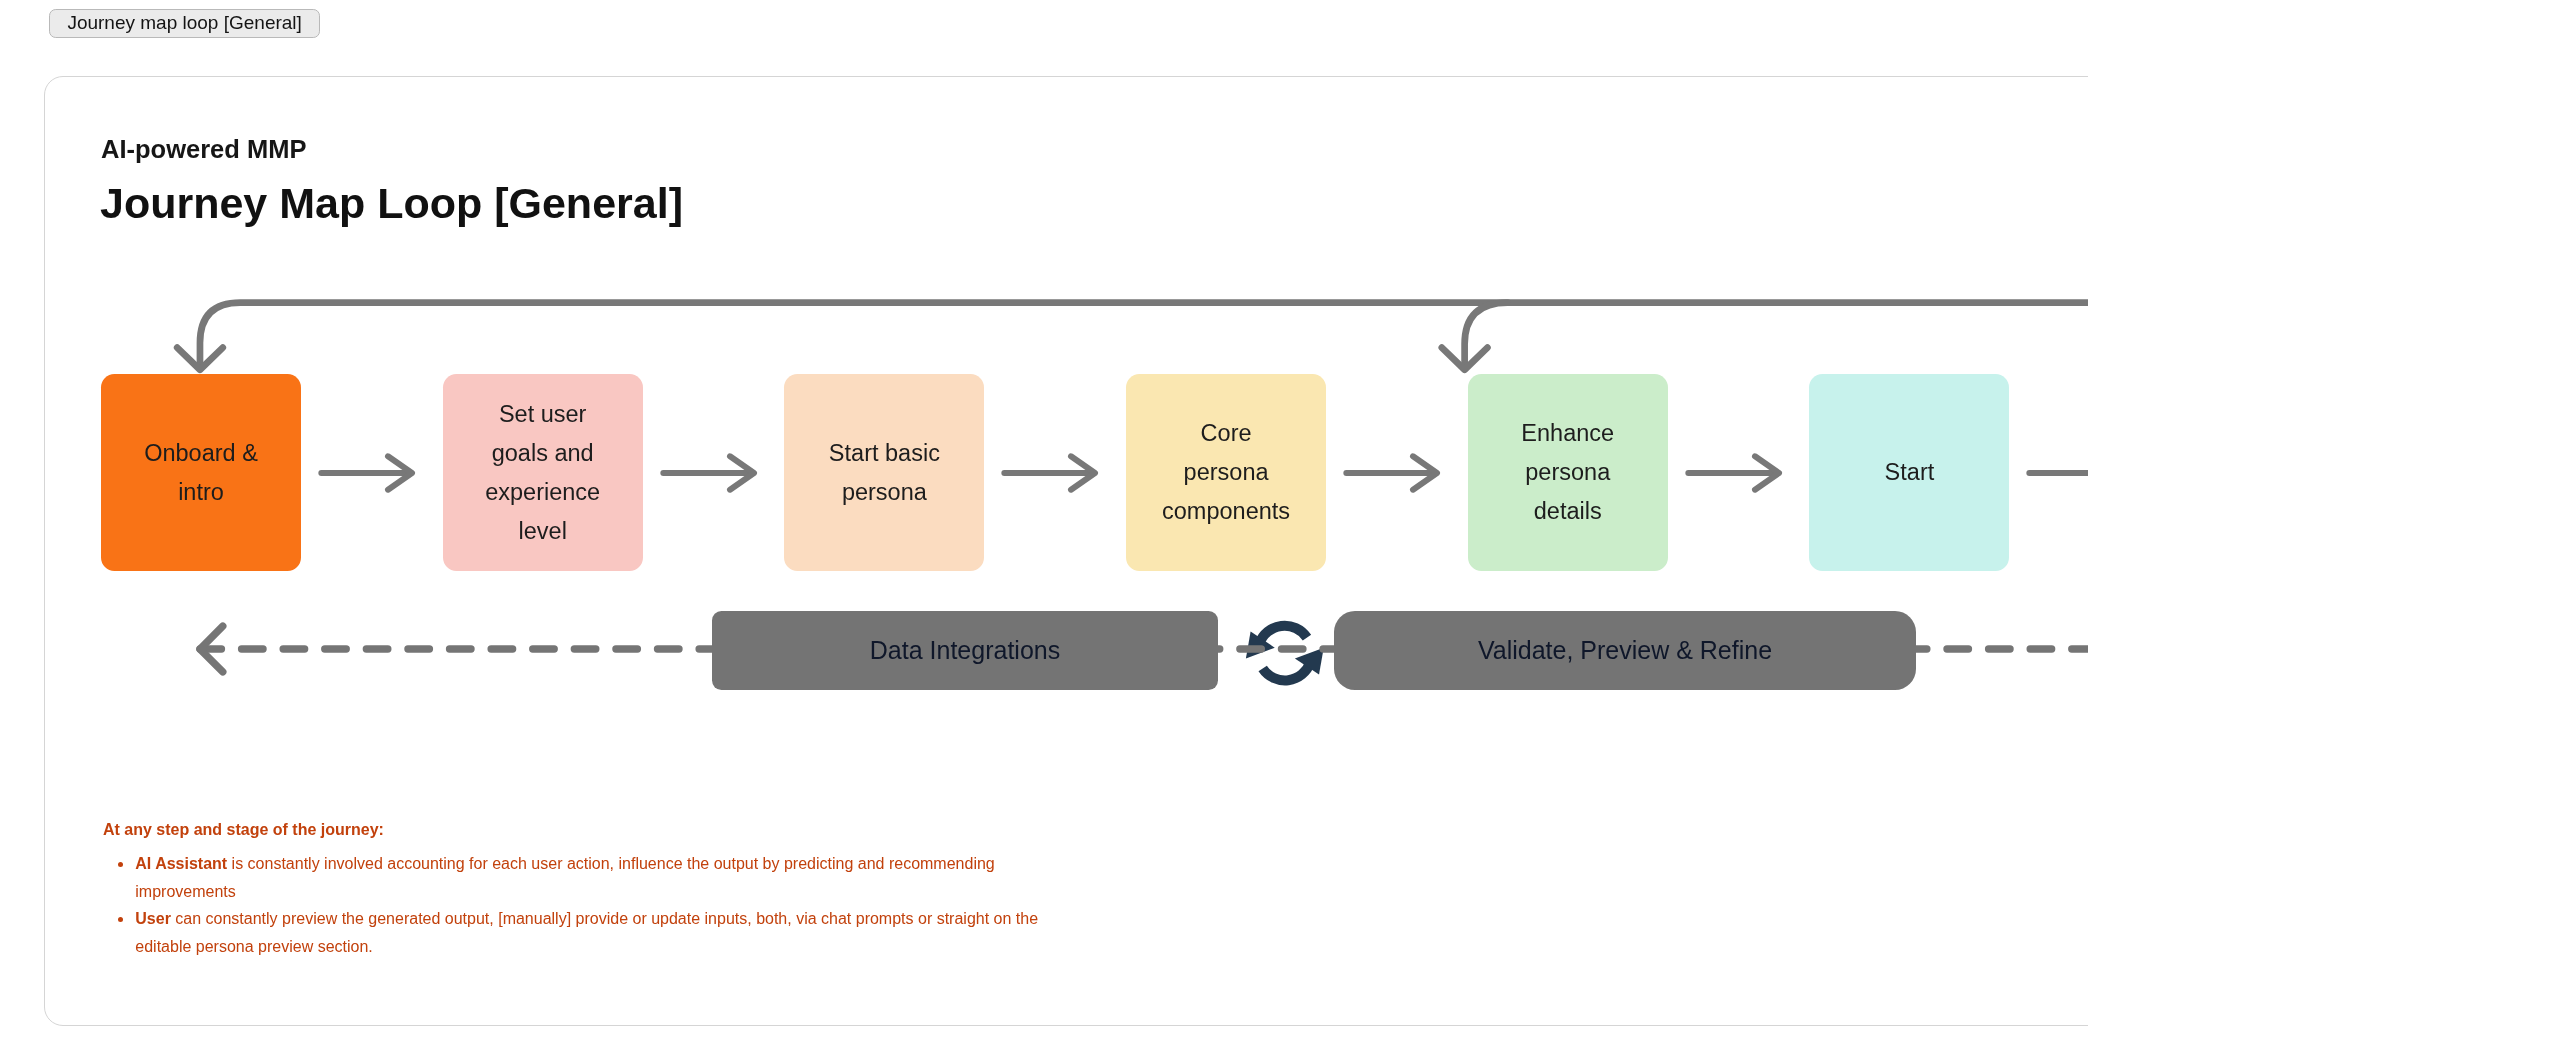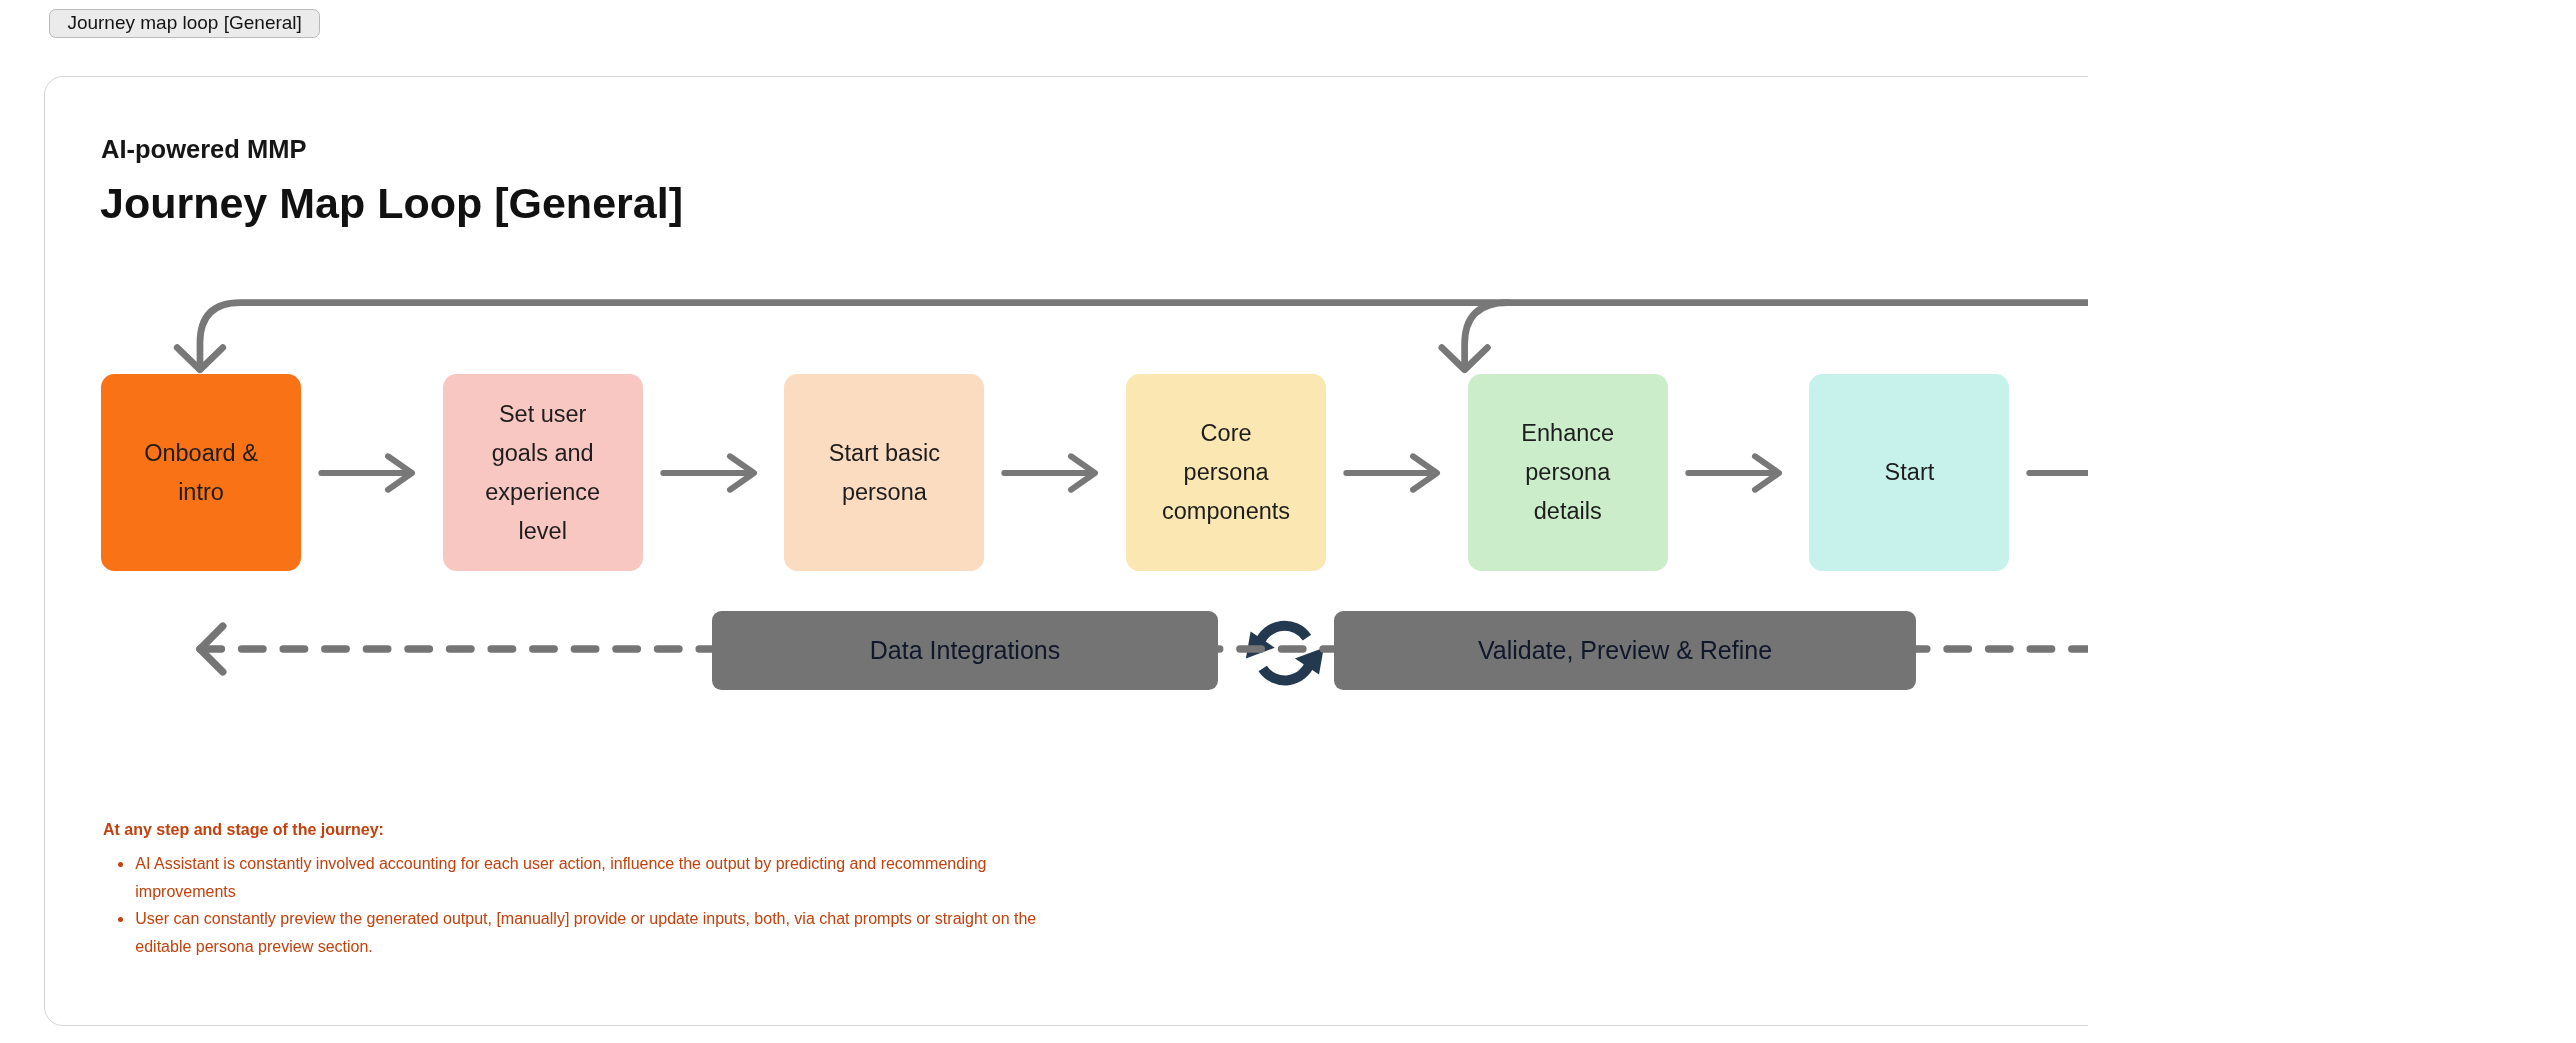--- a/index.html
+++ b/index.html
@@ -26,27 +26,27 @@
   .step{width:200px;height:197px;border-radius:13.4px;flex:0 0 auto;display:flex;
         align-items:center;justify-content:center;text-align:center;
         font-size:23.5px;line-height:1.66;color:#1d1d1d;padding:4px 29.5px;box-sizing:border-box;}
   .connector{width:110px;height:48px;flex:0 0 auto;}
   .connector line,.connector polyline{stroke:var(--arrow_gray,#787878);stroke-width:9;fill:none;
         stroke-linecap:round;stroke-linejoin:round;}
   .bar{position:absolute;top:534px;height:79px;z-index:2;border-radius:9.4px;
        display:flex;align-items:center;justify-content:center;
        color:#0f172a;font-size:25px;}
   .bar-left{left:667px;width:506px;}
-  .bar-right{left:1289px;width:582px;}
+  .bar-right{left:1289px;width:582px;border-radius:21px;}
   .notes{position:absolute;left:58px;top:739px;width:1047px;z-index:2;font-size:16px;
          line-height:27.5px;color:#c2410c;}
   .notes-heading{font-weight:700;}
   .notes ul{margin:6.7px 0 0 0;padding:0 0 0 31px;width:950px;box-sizing:content-box;}
   .notes li{margin:0;padding:0 0 0 1.3px;}
-  .notes b{font-weight:400;}
+  .notes b{font-weight:700;}
 </style>
 </head>
 <body>
 
 <div class="stage">
 
   <div class="tab">Journey map loop [General]</div>
 
   <div class="canvas">
 

